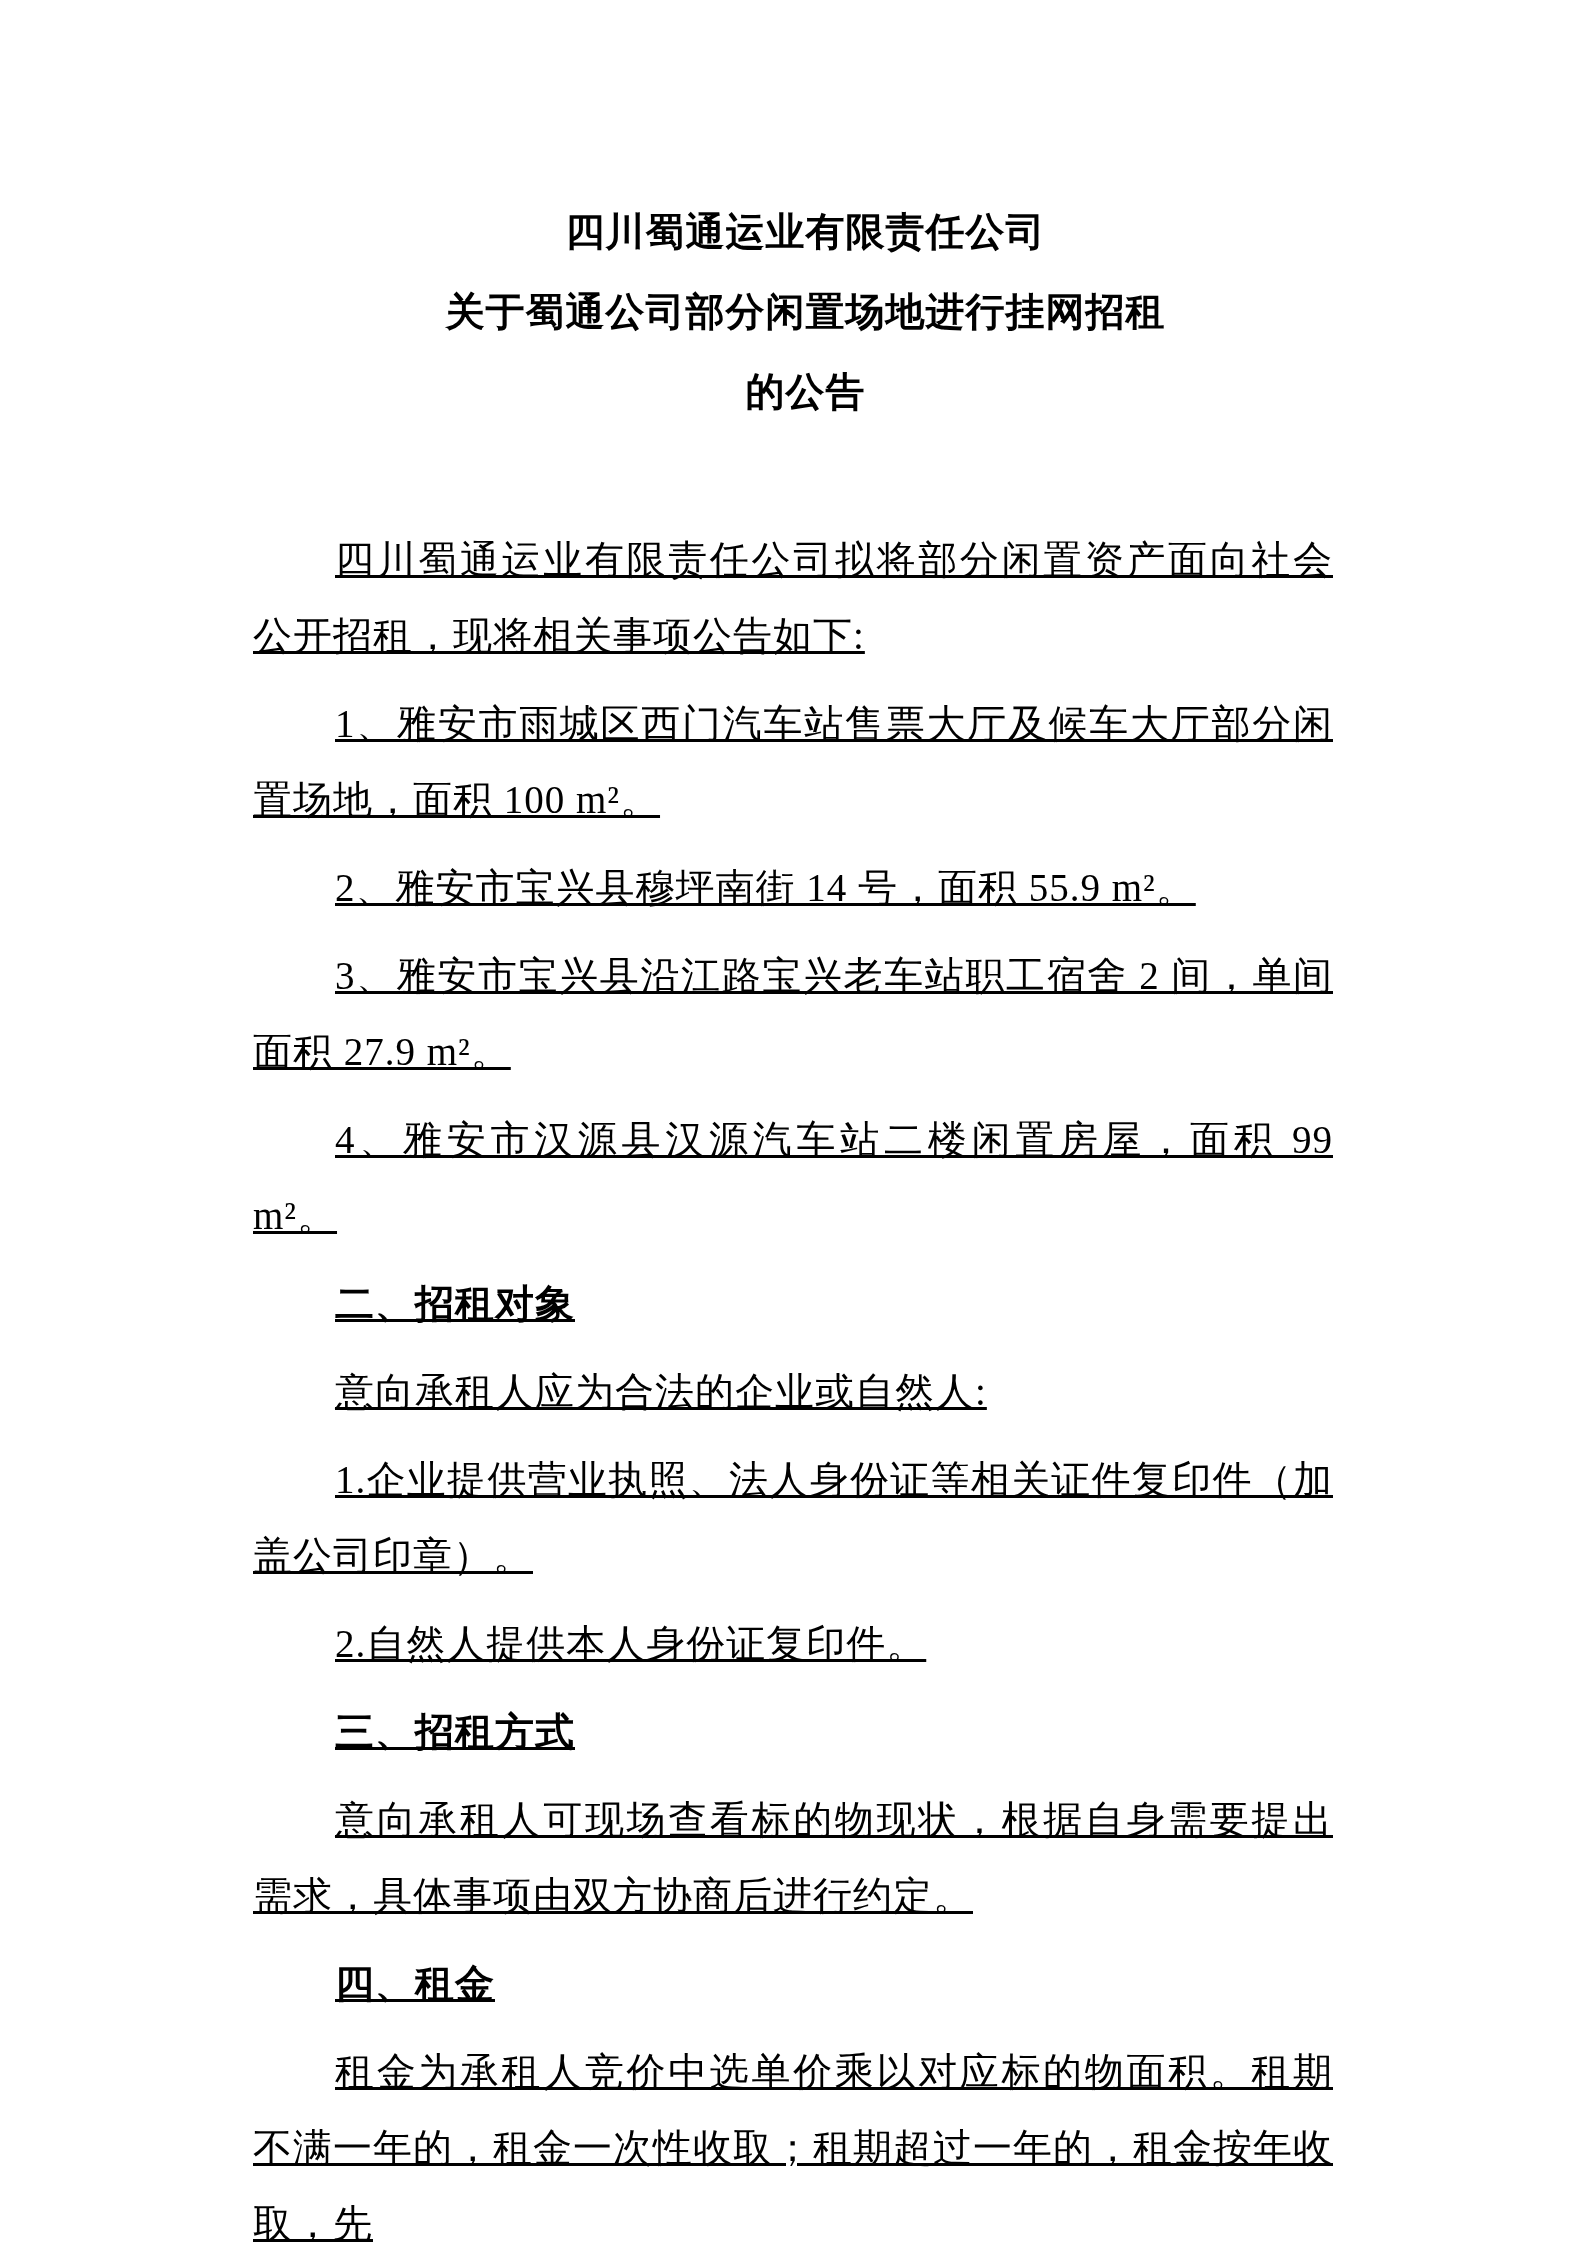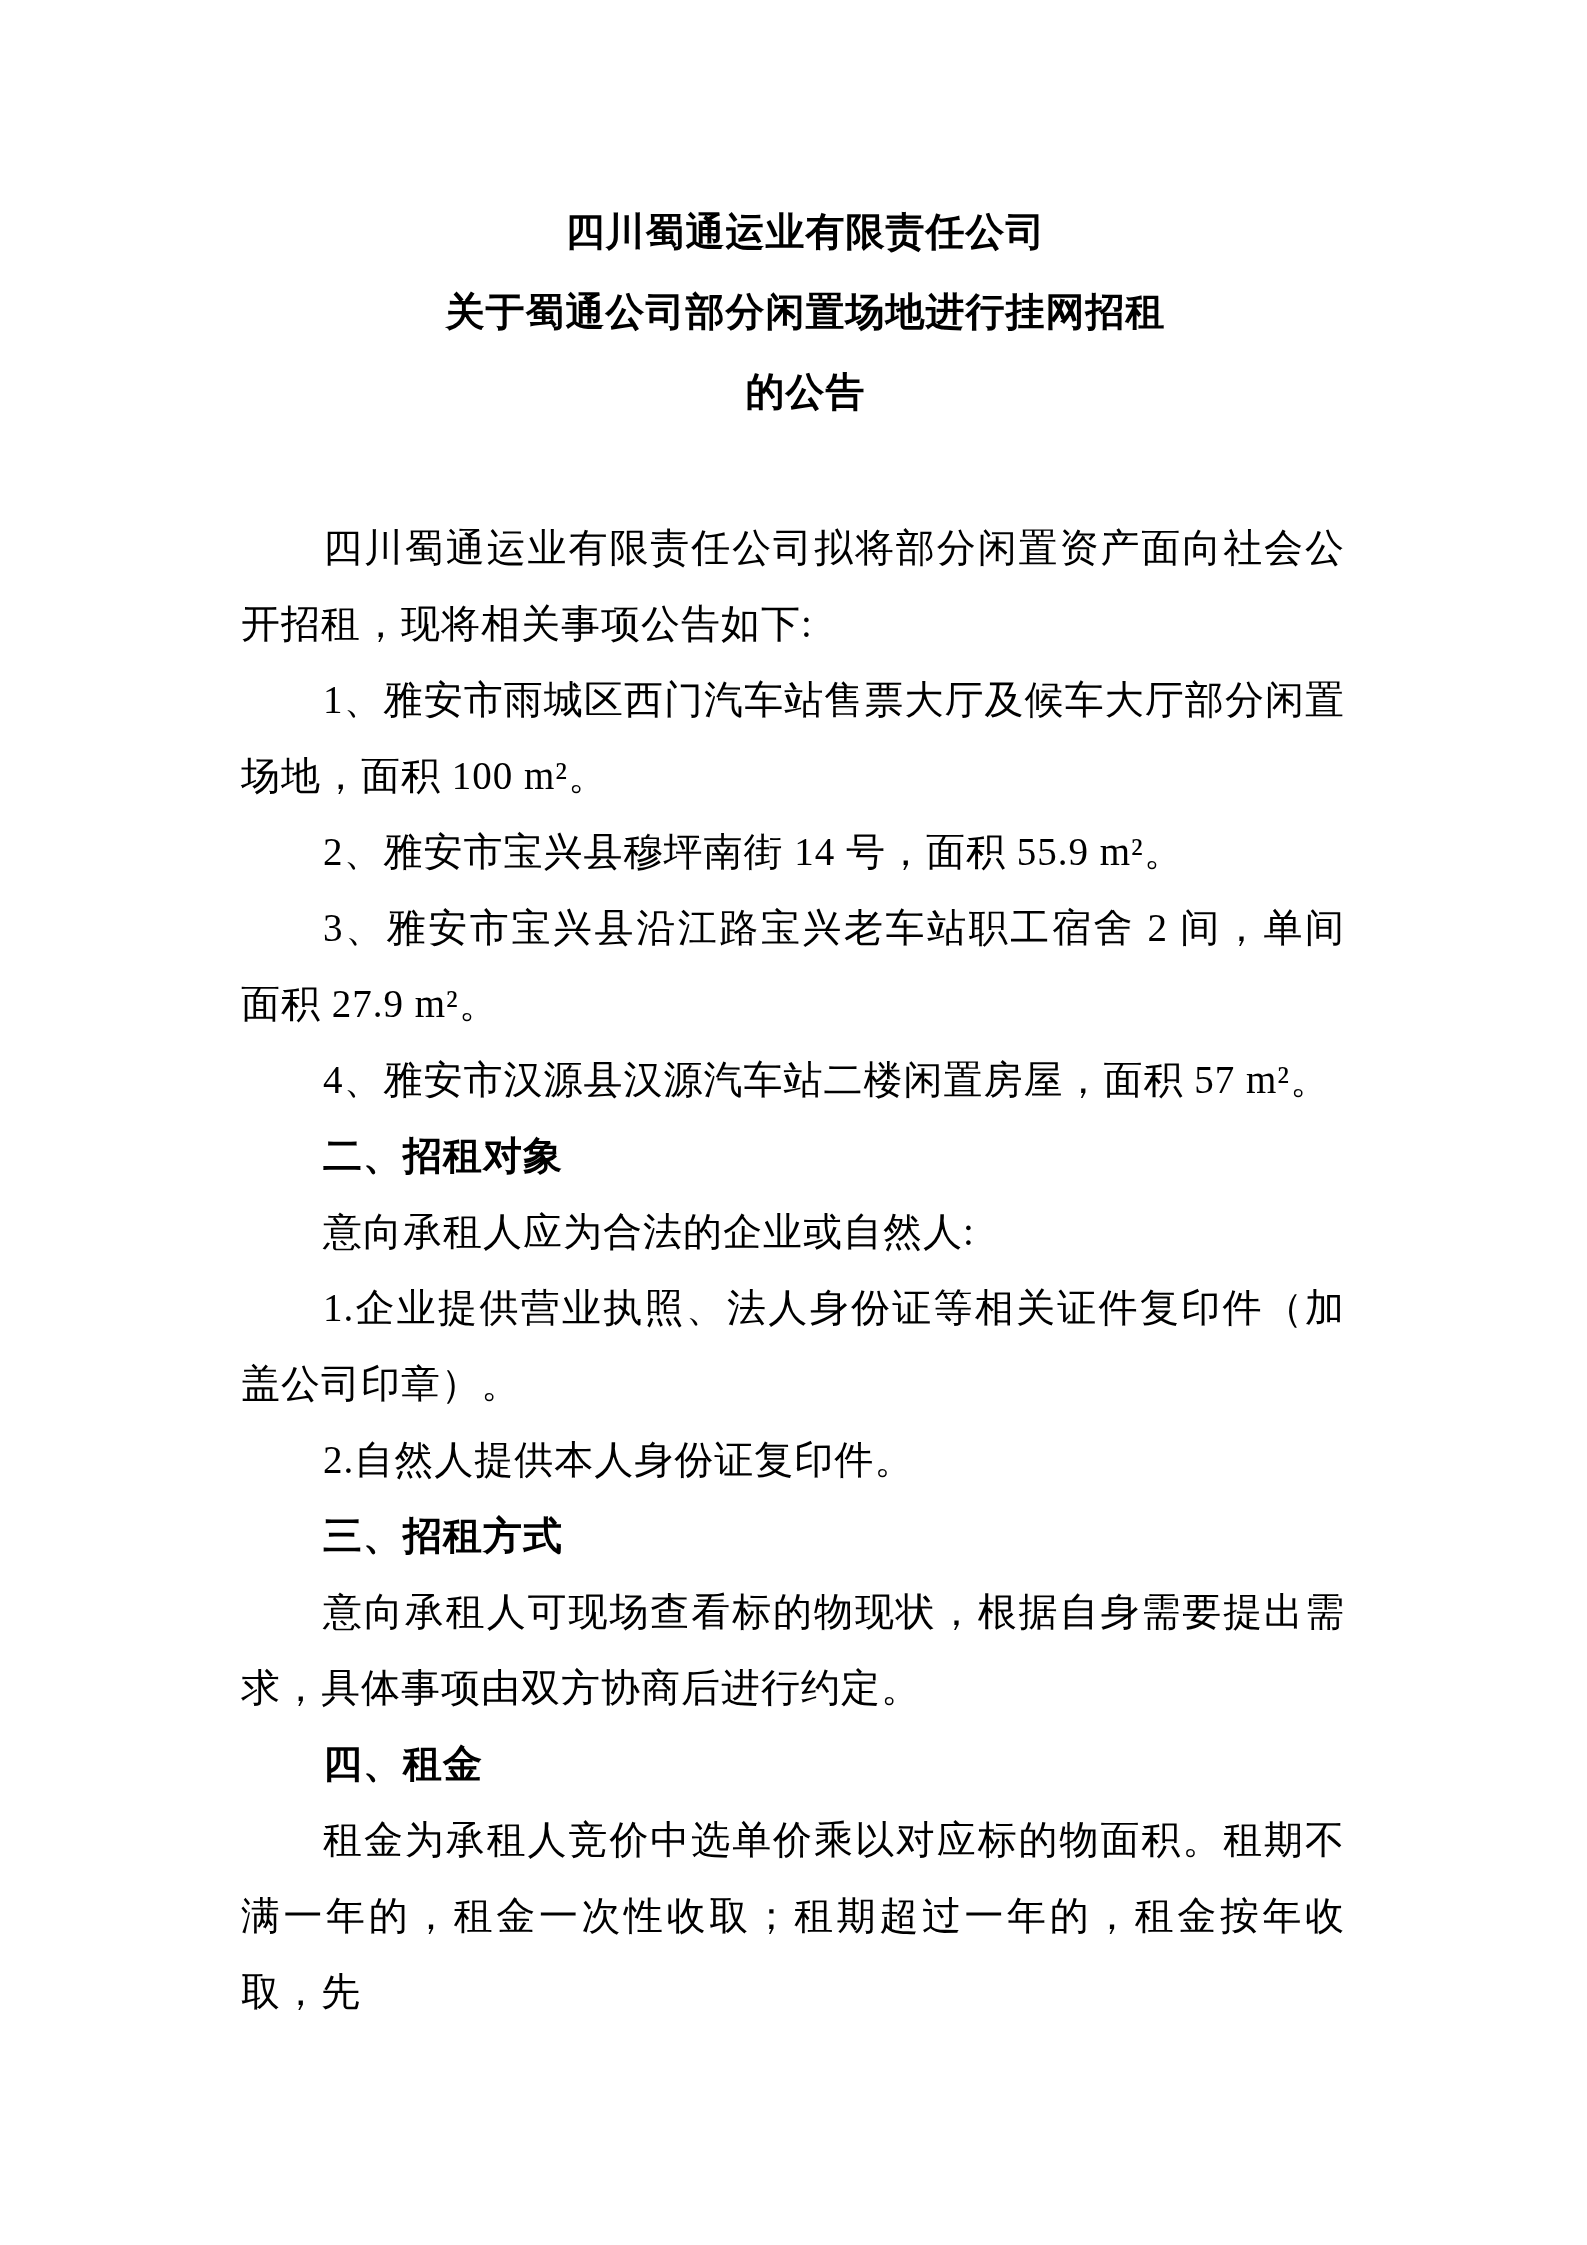--- a/index.html
+++ b/index.html
@@ -33,23 +33,24 @@
     position: absolute;
     top: 510px;
     left: 241px;
     width: 1104px;
     font-size: 39px;
     line-height: 76px;
     text-align: justify;
     letter-spacing: 1px;
   }
   .body-block p {
-    margin: 0;
+    margin: 12px;
     padding: 0;
     text-indent: 82px;
+    text-decoration: underline;
   }
   .body-block p.para {
     font-family: "Liberation Serif", serif;
     font-weight: normal;
   }
   .body-block p.heading {
     font-family: "Liberation Sans", sans-serif;
     font-weight: bold;
   }
 </style>
@@ -62,21 +63,21 @@
     <div>四川蜀通运业有限责任公司</div>
     <div>关于蜀通公司部分闲置场地进行挂网招租</div>
     <div>的公告</div>
   </header>
 
   <main class="body-block" id="doc-body">
       <p class="para">四川蜀通运业有限责任公司拟将部分闲置资产面向社会公开招租，现将相关事项公告如下:</p>
       <p class="para">1、雅安市雨城区西门汽车站售票大厅及候车大厅部分闲置场地，面积 100 m²。</p>
       <p class="para">2、雅安市宝兴县穆坪南街 14 号，面积 55.9 m²。</p>
       <p class="para">3、雅安市宝兴县沿江路宝兴老车站职工宿舍 2 间，单间面积 27.9 m²。</p>
-      <p class="para">4、雅安市汉源县汉源汽车站二楼闲置房屋，面积 57 m²。</p>
+      <p class="para">4、雅安市汉源县汉源汽车站二楼闲置房屋，面积 99 m²。</p>
       <p class="heading">二、招租对象</p>
       <p class="para">意向承租人应为合法的企业或自然人:</p>
       <p class="para">1.企业提供营业执照、法人身份证等相关证件复印件（加盖公司印章）。</p>
       <p class="para">2.自然人提供本人身份证复印件。</p>
       <p class="heading">三、招租方式</p>
       <p class="para">意向承租人可现场查看标的物现状，根据自身需要提出需求，具体事项由双方协商后进行约定。</p>
       <p class="heading">四、租金</p>
       <p class="para">租金为承租人竞价中选单价乘以对应标的物面积。租期不满一年的，租金一次性收取；租期超过一年的，租金按年收取，先</p>
     </main>
 

